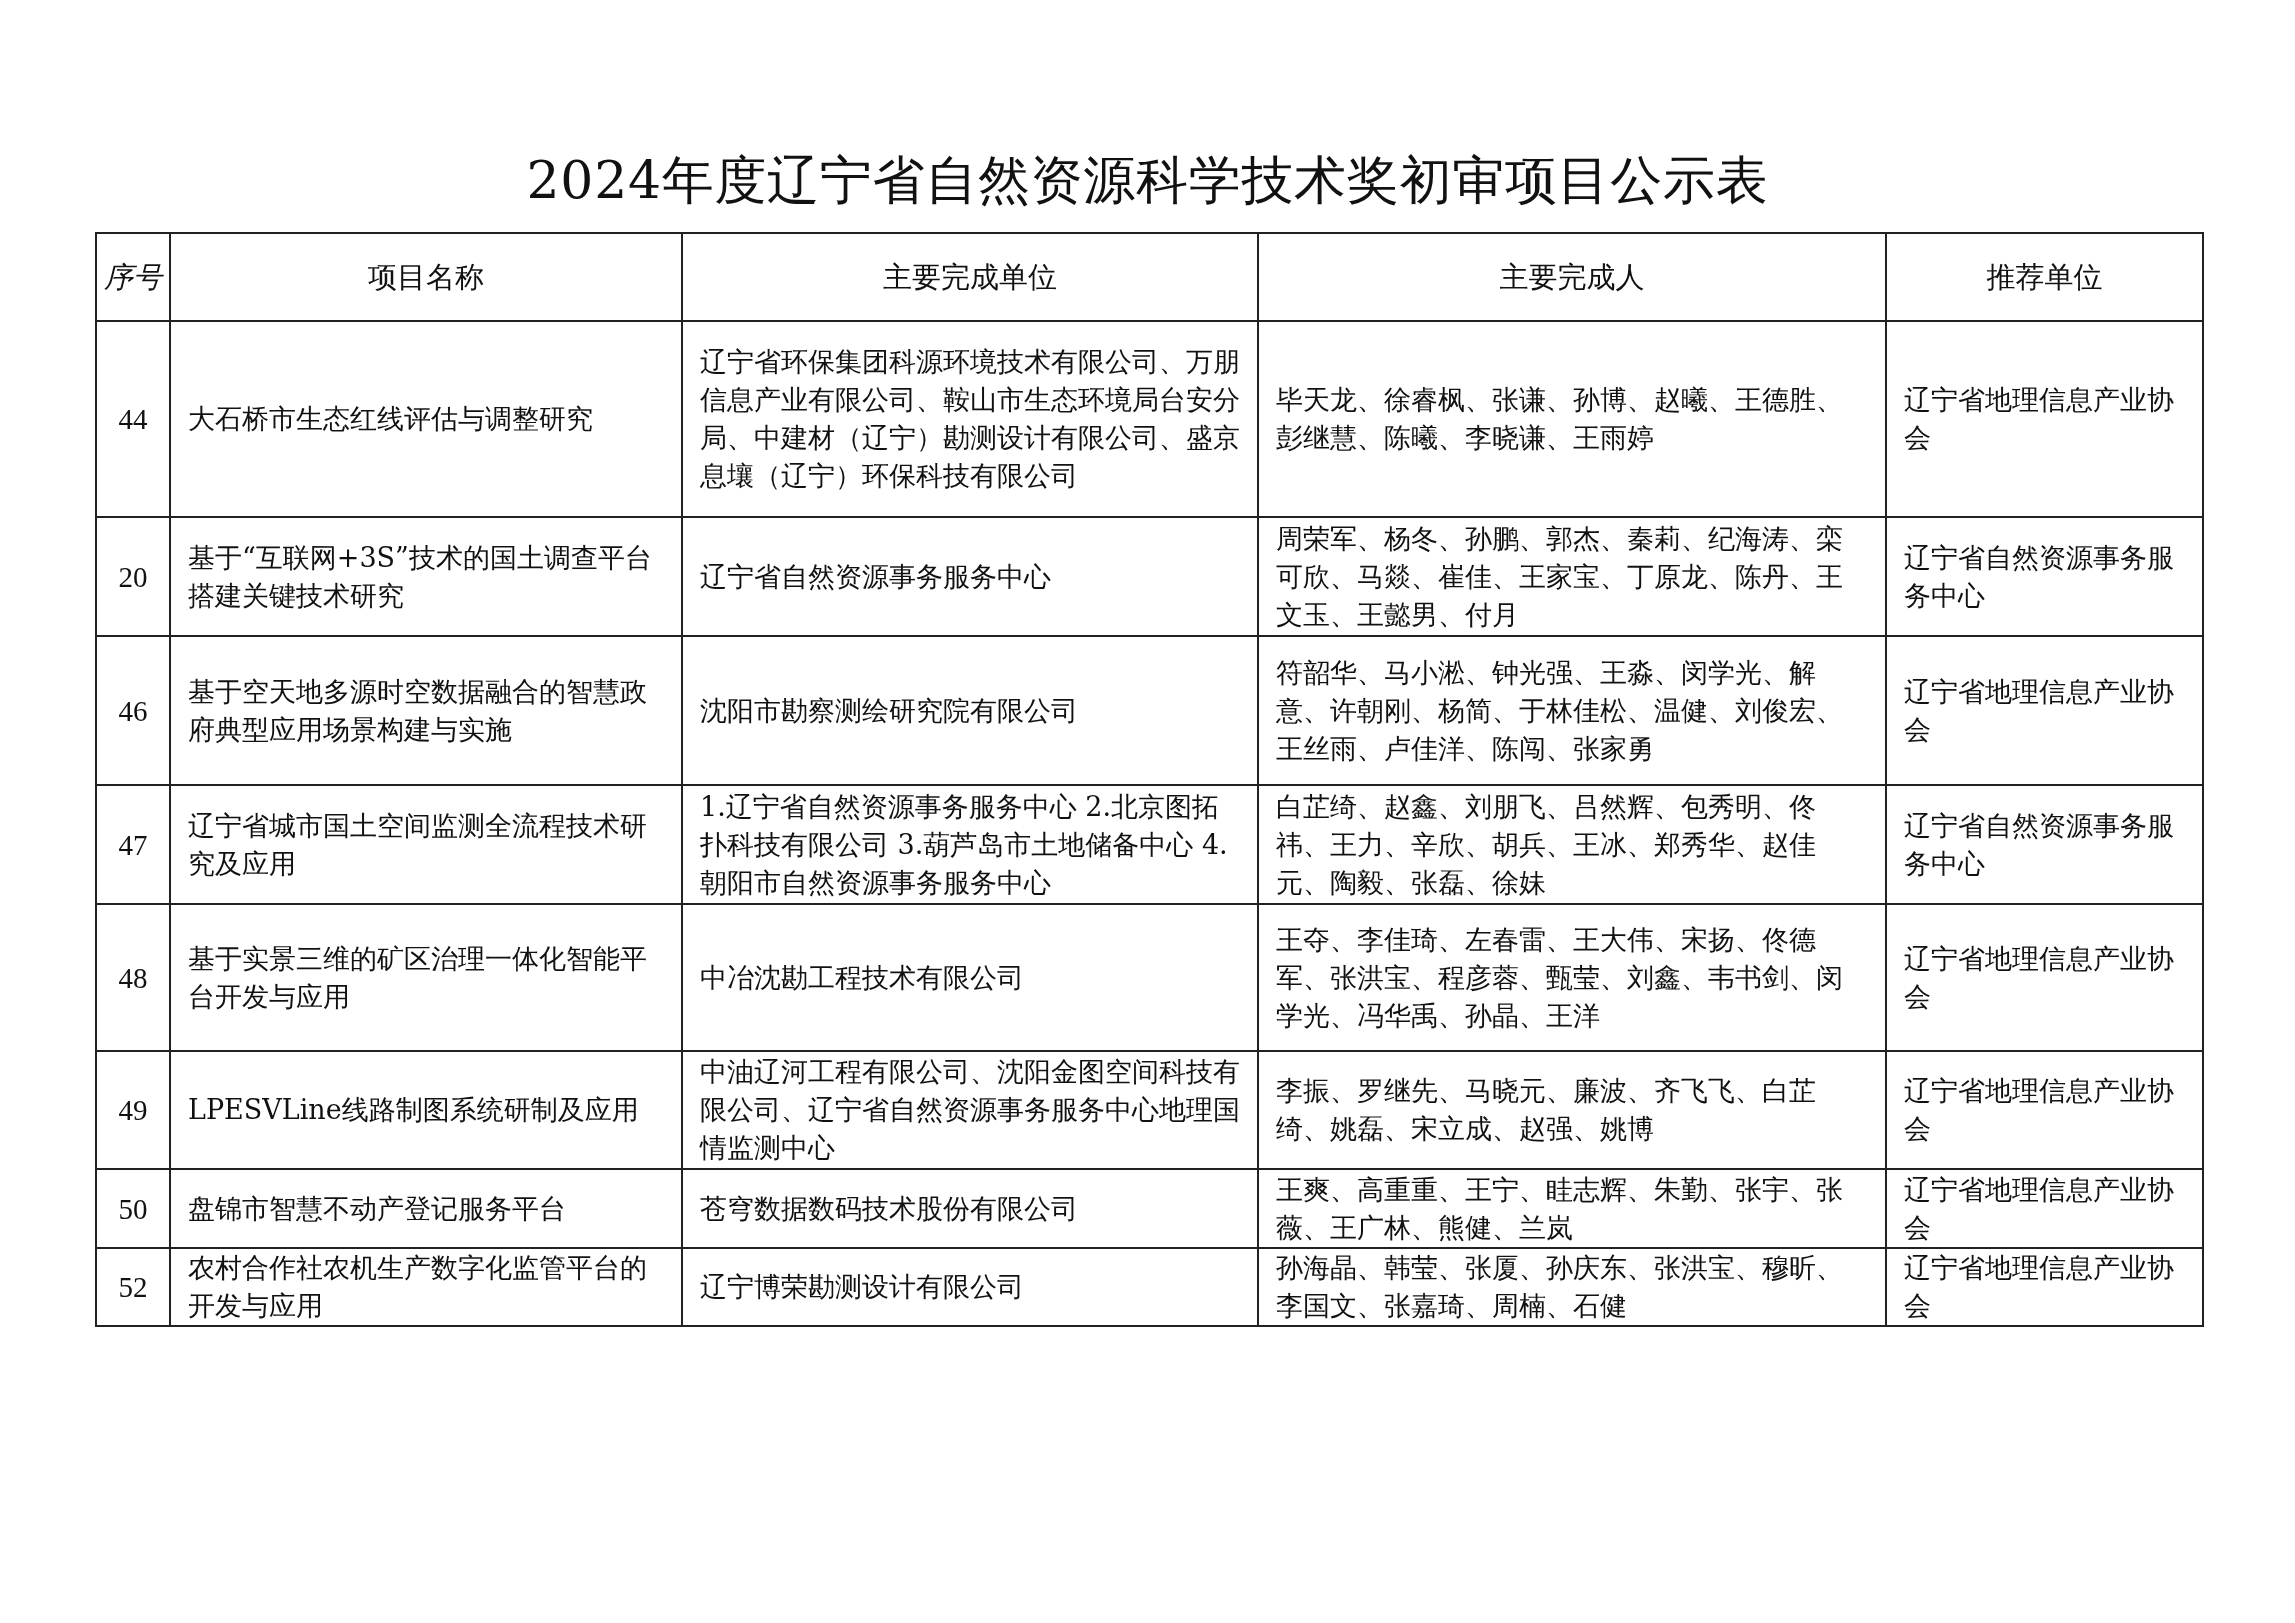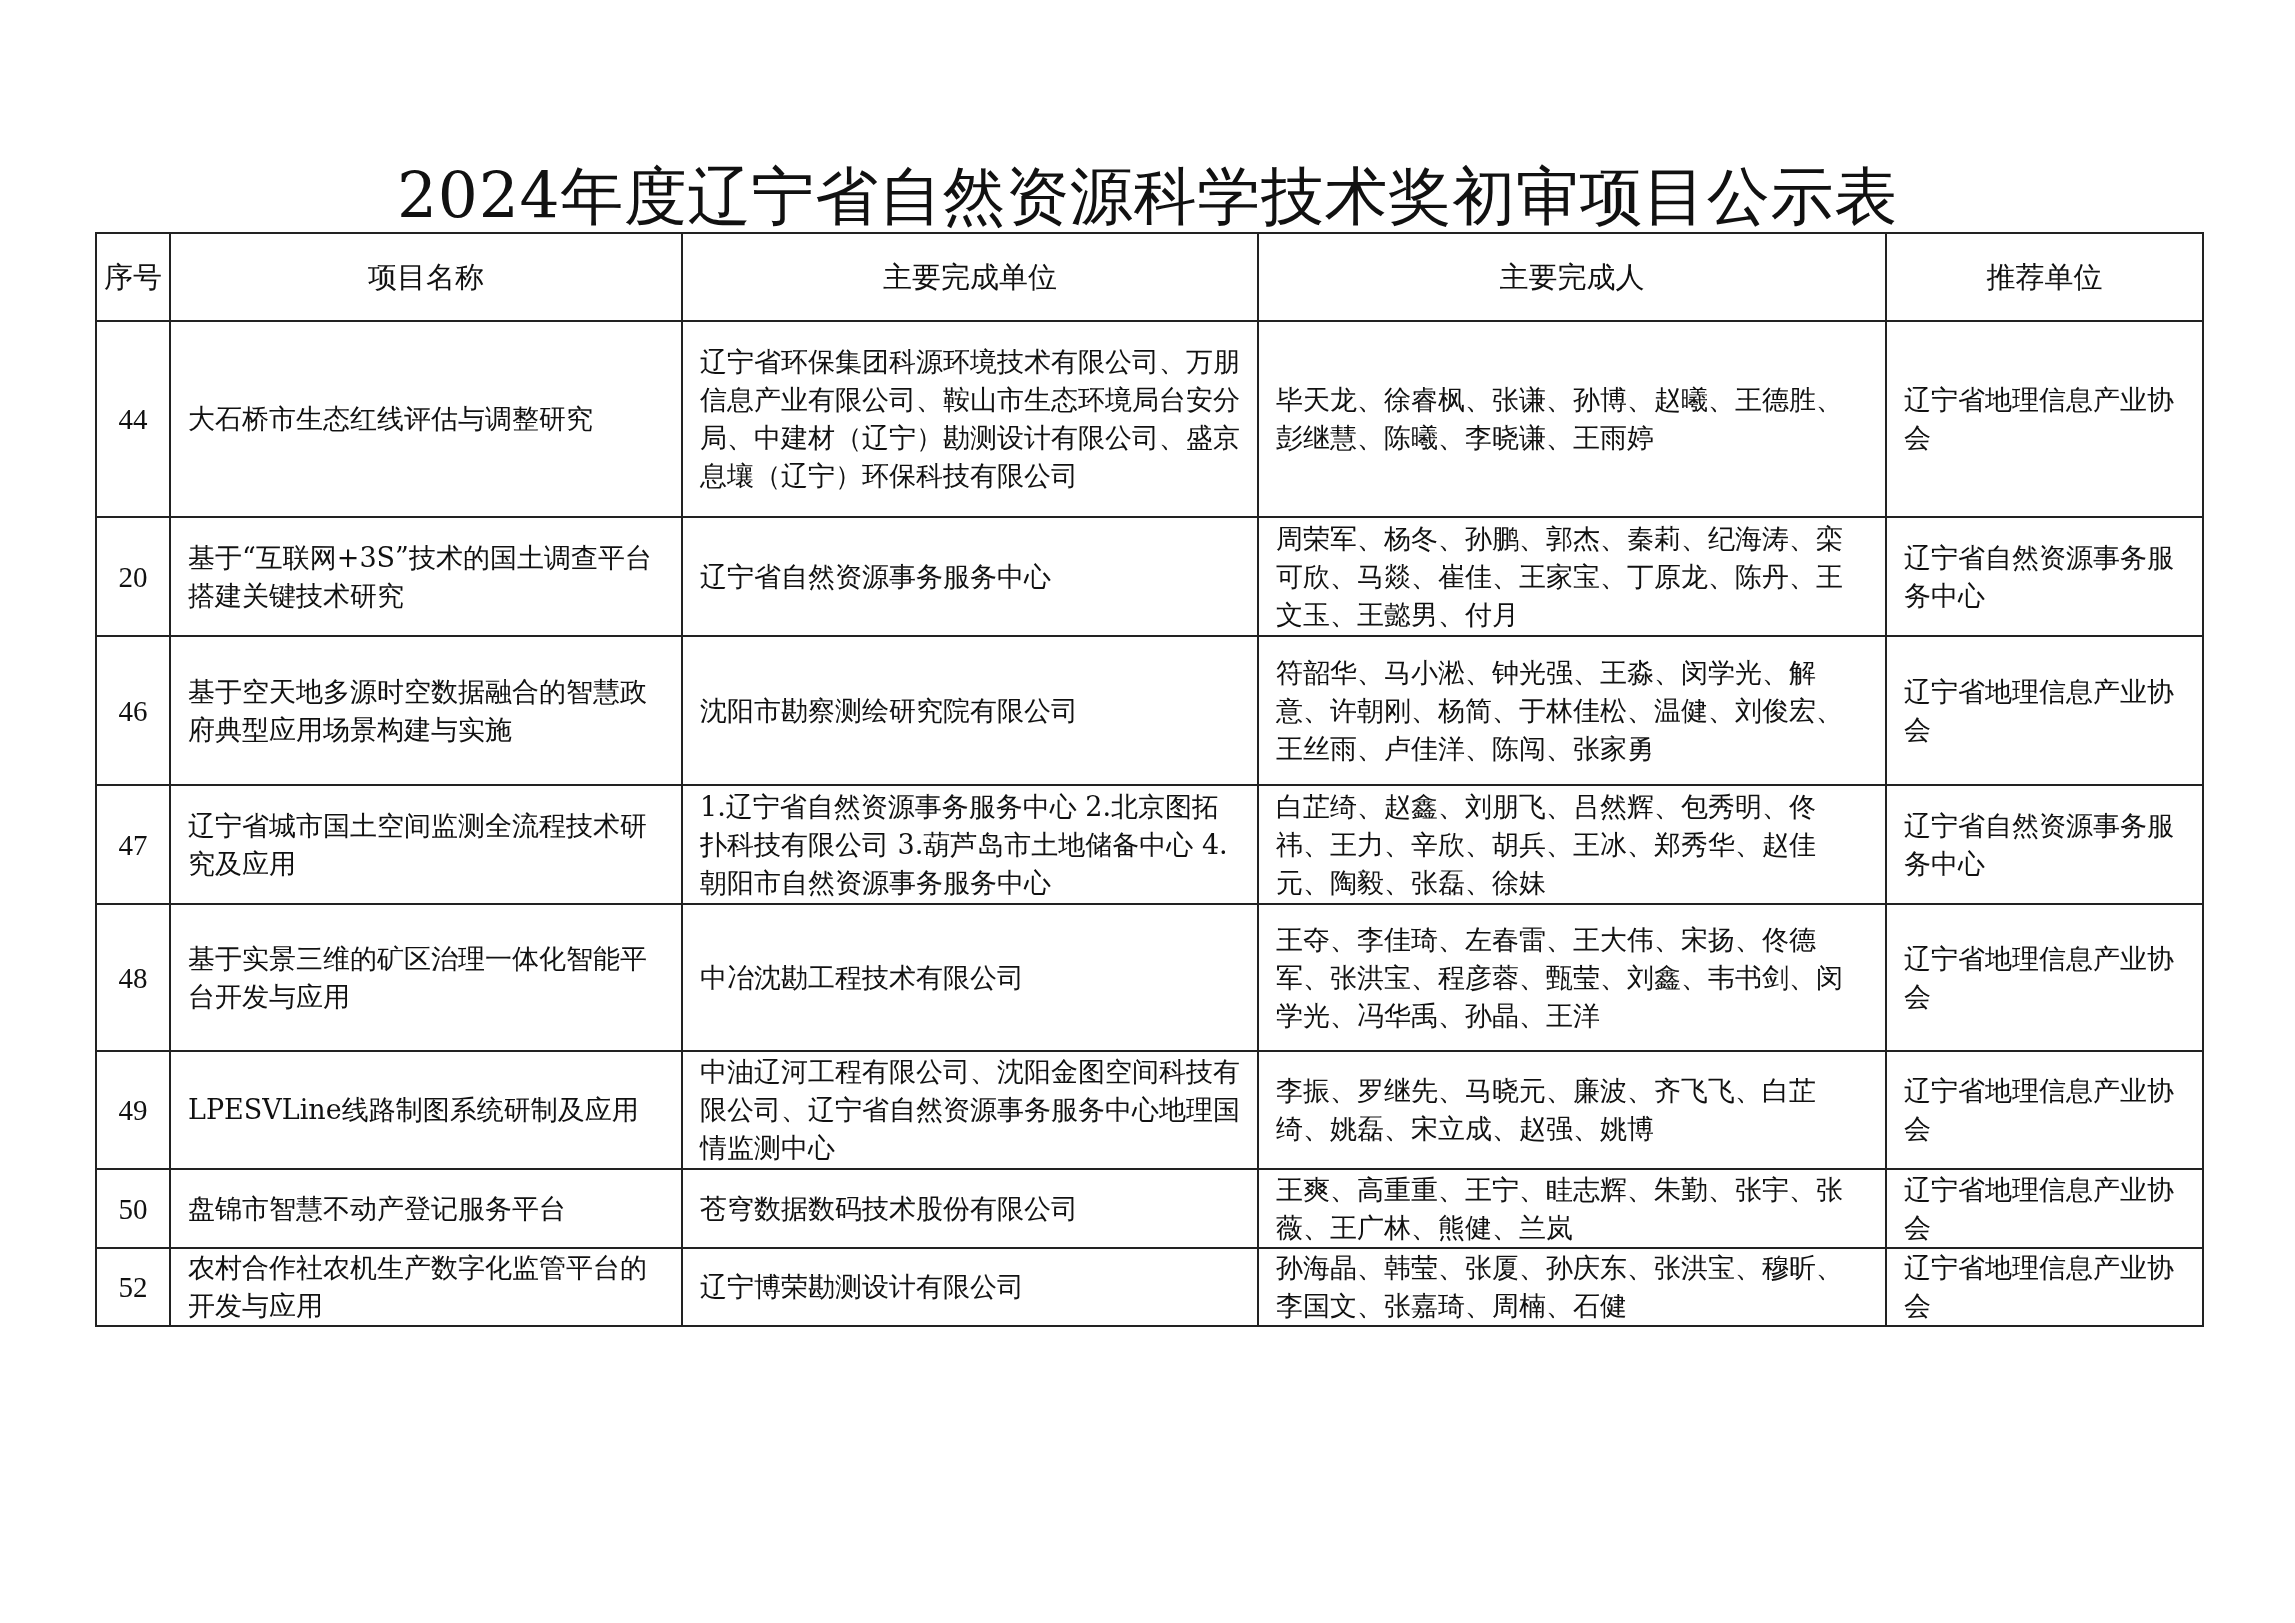--- a/index.html
+++ b/index.html
@@ -1,25 +1,25 @@
 <!DOCTYPE html>
 <html style="font-size:10.5px"><head>
 <meta charset="utf-8">
 <style>
   html, body { margin:0; padding:0; background:#ffffff; }
   body { width:2295px; height:1623px; position:relative; overflow:hidden;
          font-family:"DejaVu Serif","Liberation Serif",serif; color:#111; }
-  .title { position:absolute; left:0; top:164px; width:2295px; text-align:center;
-           font-size:63px; line-height:65px; letter-spacing:0.7px; }
+  .title { position:absolute; left:0; top:148px; width:2295px; text-align:center;
+           font-size:52px; line-height:65px; letter-spacing:0.7px; }
   table { position:absolute; left:95px; top:232px; width:2108px;
           border-collapse:collapse; table-layout:fixed; }
   td, th { border:2px solid #222; font-weight:normal; font-size:27px; line-height:38px;
            padding:0 17px; vertical-align:middle; text-align:left; }
   th { text-align:center; font-size:29px; font-family:"DejaVu Sans","Liberation Sans",sans-serif; }
-  th.seq { padding:0 3.9px; line-height:39px; }
+  th.seq { padding:0 3.9px; line-height:39px;font-style:italic; }
   td.seq { text-align:center; padding:12px; font-family:"Liberation Serif",serif; font-size:29px; }
   col.c1 { width:74px; } col.c2 { width:512px; } col.c3 { width:576px; }
   col.c4 { width:628px; } col.c5 { width:317px; }
   tr.h { height:88px; }
 </style>
 </head>
 <body>
 
 <div class="title">2024年度辽宁省自然资源科学技术奖初审项目公示表</div>
 

